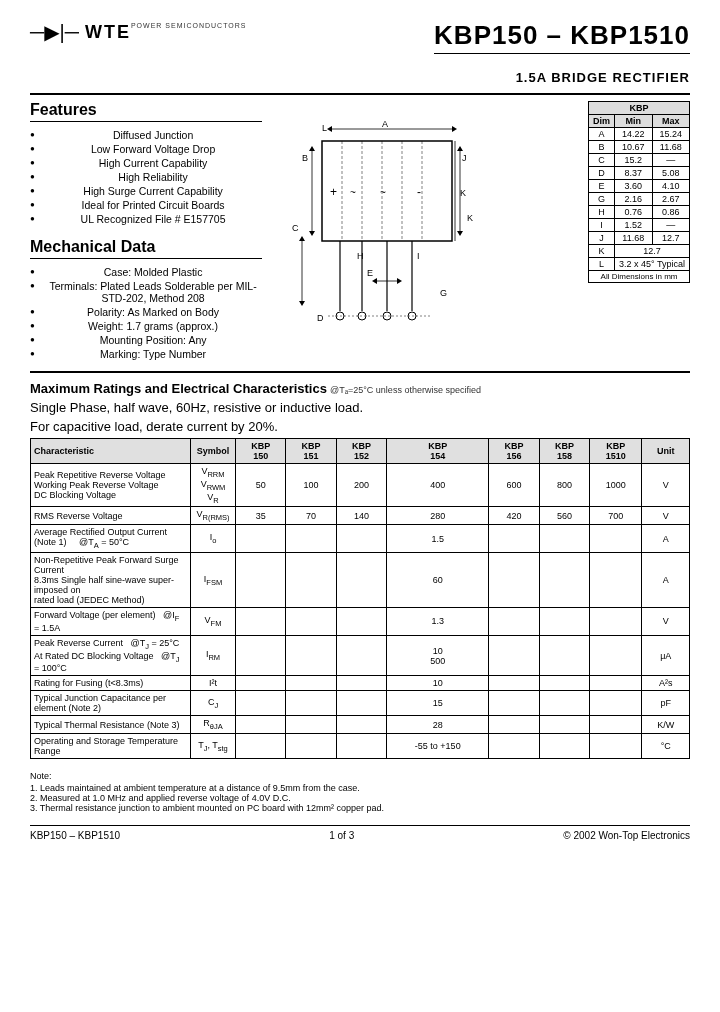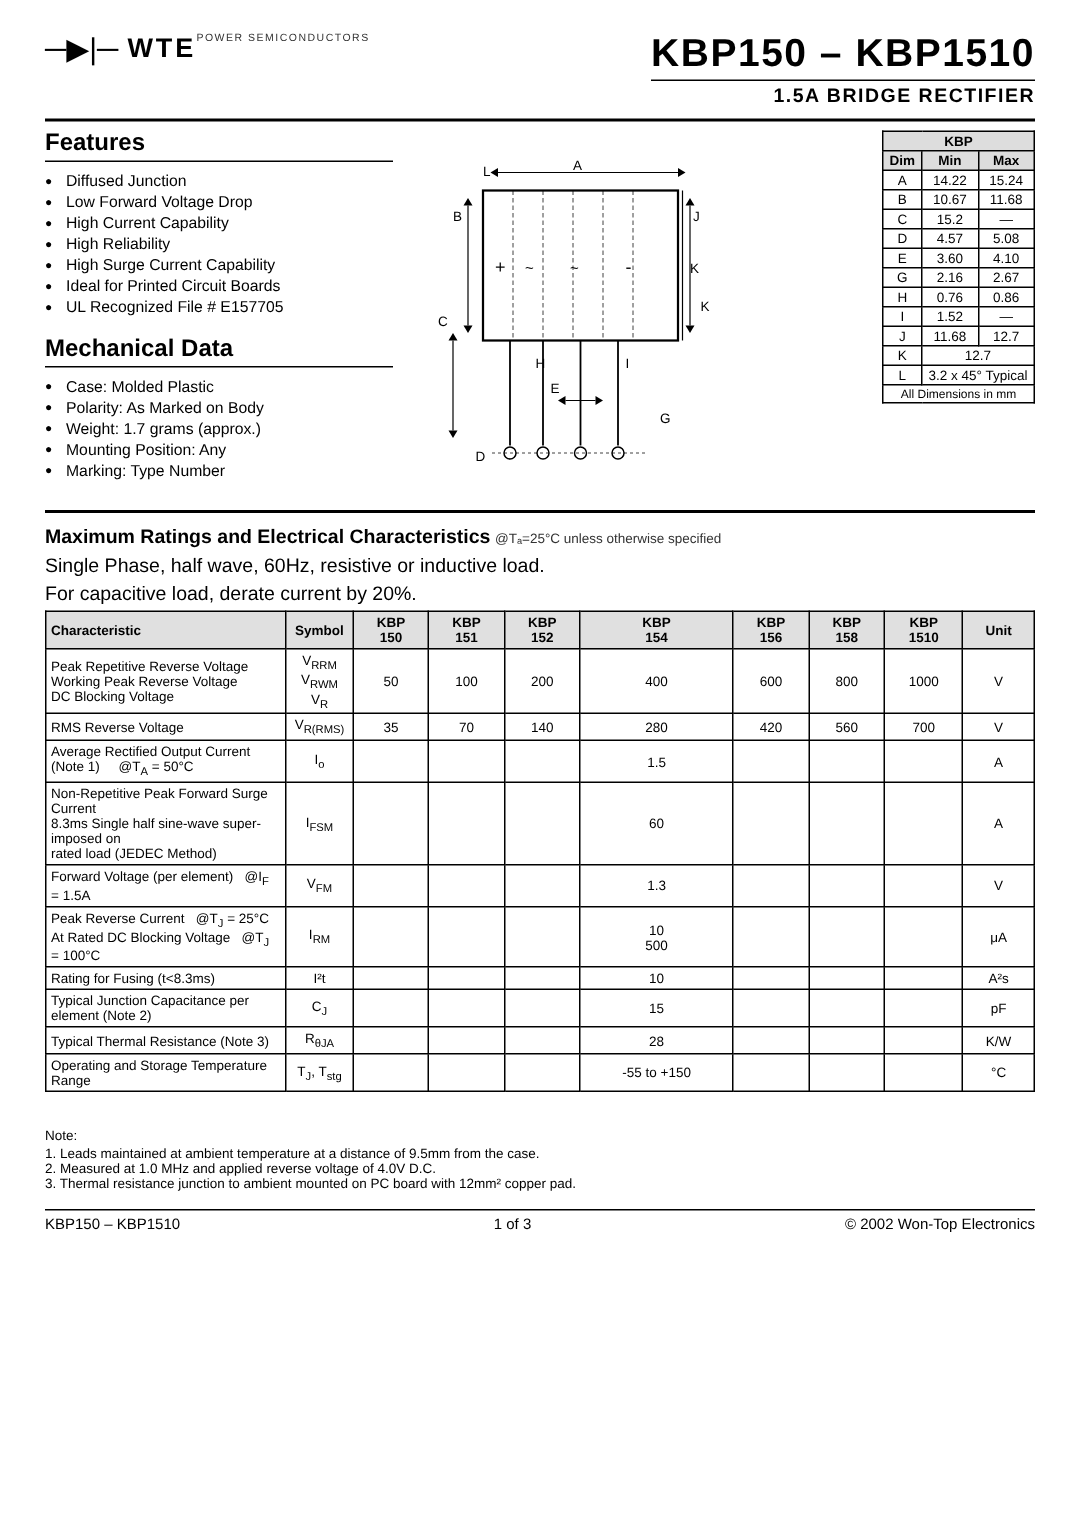--- a/index.html
+++ b/index.html
@@ -44,21 +44,21 @@
     .main-title {
       font-size: 26px;
       font-weight: bold;
       letter-spacing: 1px;
     }
     .sub-title {
       font-size: 13px;
       font-weight: bold;
       letter-spacing: 1px;
       border-top: 1px solid #000;
-      padding-top: 2px;
+      padding-top: 16px;
       margin-top: 2px;
     }
     hr.thick { border: 1.5px solid #000; margin: 6px 0; }
 
     
     .section-title {
       font-size: 16px;
       font-weight: bold;
       border-bottom: 1.5px solid #000;
       margin-bottom: 6px;
@@ -75,20 +75,21 @@
       min-width: 200px;
     }
     .diagram-col {
       flex: 1.8;
       position: relative;
     }
 
     ul.feat-list {
       list-style: none;
       padding: 0;
+      text-align: center;
     }
     ul.feat-list li {
       padding: 1px 0 1px 14px;
       position: relative;
       font-size: 10.5px;
     }
     ul.feat-list li::before {
       content: "●";
       position: absolute;
       left: 0;
@@ -143,21 +144,21 @@
 
     
     .footer {
       display: flex;
       justify-content: space-between;
       border-top: 1px solid #000;
       margin-top: 12px;
       padding-top: 4px;
       font-size: 10px;
     }
-    .notes-section { font-size: 9px; margin-top: 24px; }
+    .notes-section { font-size: 9px; margin-top: 12px; }
 
     
     .diode-sym {
       display: inline-block;
       font-size: 20px;
     }
   </style>
 </head>
 <body>
 
@@ -186,20 +187,21 @@
       <li>High Reliability</li>
       <li>High Surge Current Capability</li>
       <li>Ideal for Printed Circuit Boards</li>
       <li>UL Recognized File # E157705</li>
     </ul>
 
     <div style="margin-top:12px;">
       <div class="section-title">Mechanical Data</div>
       <ul class="feat-list">
         <li>Case: Molded Plastic</li>
+        <li>Terminals: Plated Leads Solderable per MIL-STD-202, Method 208</li>
         <li>Polarity: As Marked on Body</li>
         <li>Weight: 1.7 grams (approx.)</li>
         <li>Mounting Position: Any</li>
         <li>Marking: Type Number</li>
       </ul>
     </div>
   </div>
 
   <div class="diagram-col">
     <div class="diagram-svg-container">
@@ -298,21 +300,21 @@
                 <td>10.67</td>
                 <td>11.68</td>
           </tr>
           <tr>
             <td>C</td>
                 <td>15.2</td>
                 <td>—</td>
           </tr>
           <tr>
             <td>D</td>
-                <td>4.57</td>
+                <td>8.37</td>
                 <td>5.08</td>
           </tr>
           <tr>
             <td>E</td>
                 <td>3.60</td>
                 <td>4.10</td>
           </tr>
           <tr>
             <td>G</td>
                 <td>2.16</td>

